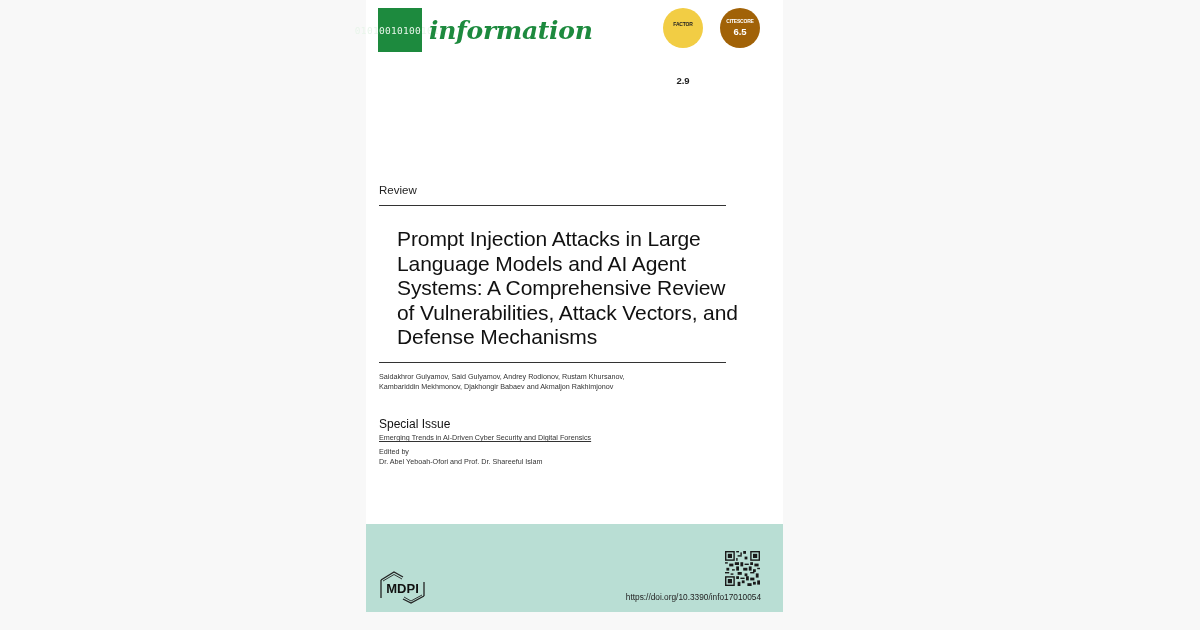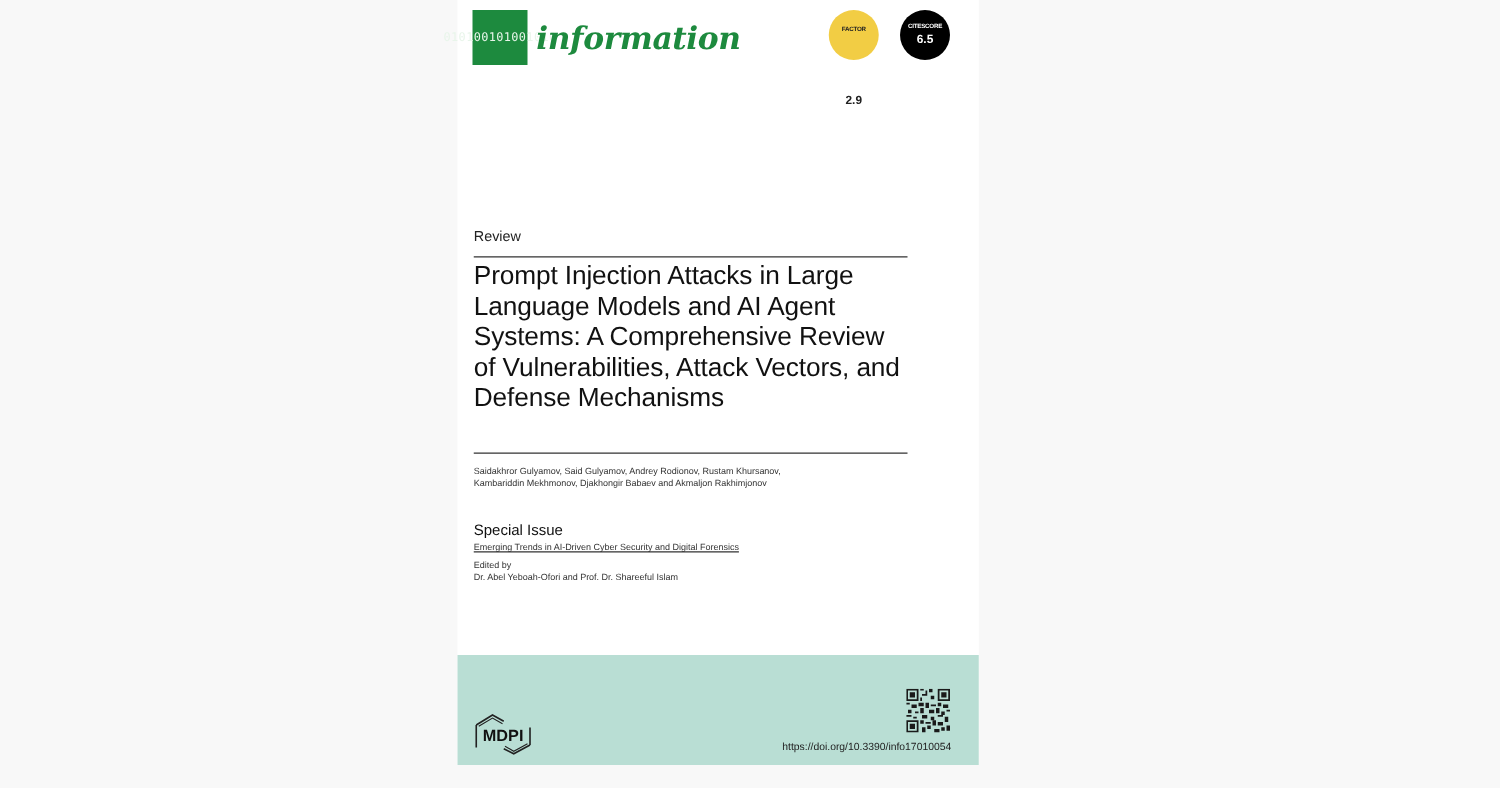--- a/index.html
+++ b/index.html
@@ -40,35 +40,35 @@
     color: #1d8a3e;
     letter-spacing: -0.3px;
   }
   .badge {
     position: absolute; top: 8px;
     width: 40px; height: 40px; border-radius: 50%;
     display: flex; flex-direction: column; align-items: center; justify-content: center;
     text-align: center;
   }
   .badge-if { left: 297px; background: #f2cd44; color: #222; gap: 46px; }
-  .badge-cs { left: 354px; background: #000000; color: #fff; }
+  .badge-cs { left: 354px; background: #a16207; color: #fff; }
   .badge-label { font-size: 5px; font-weight: bold; line-height: 5.5px; letter-spacing: -0.2px; }
   .badge-value { font-size: 9.5px; font-weight: bold; line-height: 11px; margin-top: 1px; }
 
   .doc-type {
     position: absolute; left: 13px; top: 184px;
     font-size: 11.5px; color: #222; text-align: center;
   }
   .rule { position: absolute; left: 13px; width: 347px; height: 1px; background: #333; }
   .rule-top { top: 205px; }
   .rule-mid { top: 362px; }
   .title {
     position: absolute; left: 13px; top: 209px; width: 350px;
     font-size: 21px; line-height: 24.6px; color: #111;
-    margin: 0; font-weight: normal;
+    margin: 18px; font-weight: normal;
     letter-spacing: -0.1px;
   }
   .authors {
     position: absolute; left: 13px; top: 372px; width: 350px;
     font-size: 7.2px; line-height: 10px; color: #333;
   }
   .special-issue-label {
     position: absolute; left: 13px; top: 417px;
     font-size: 12px; color: #111;
   }

